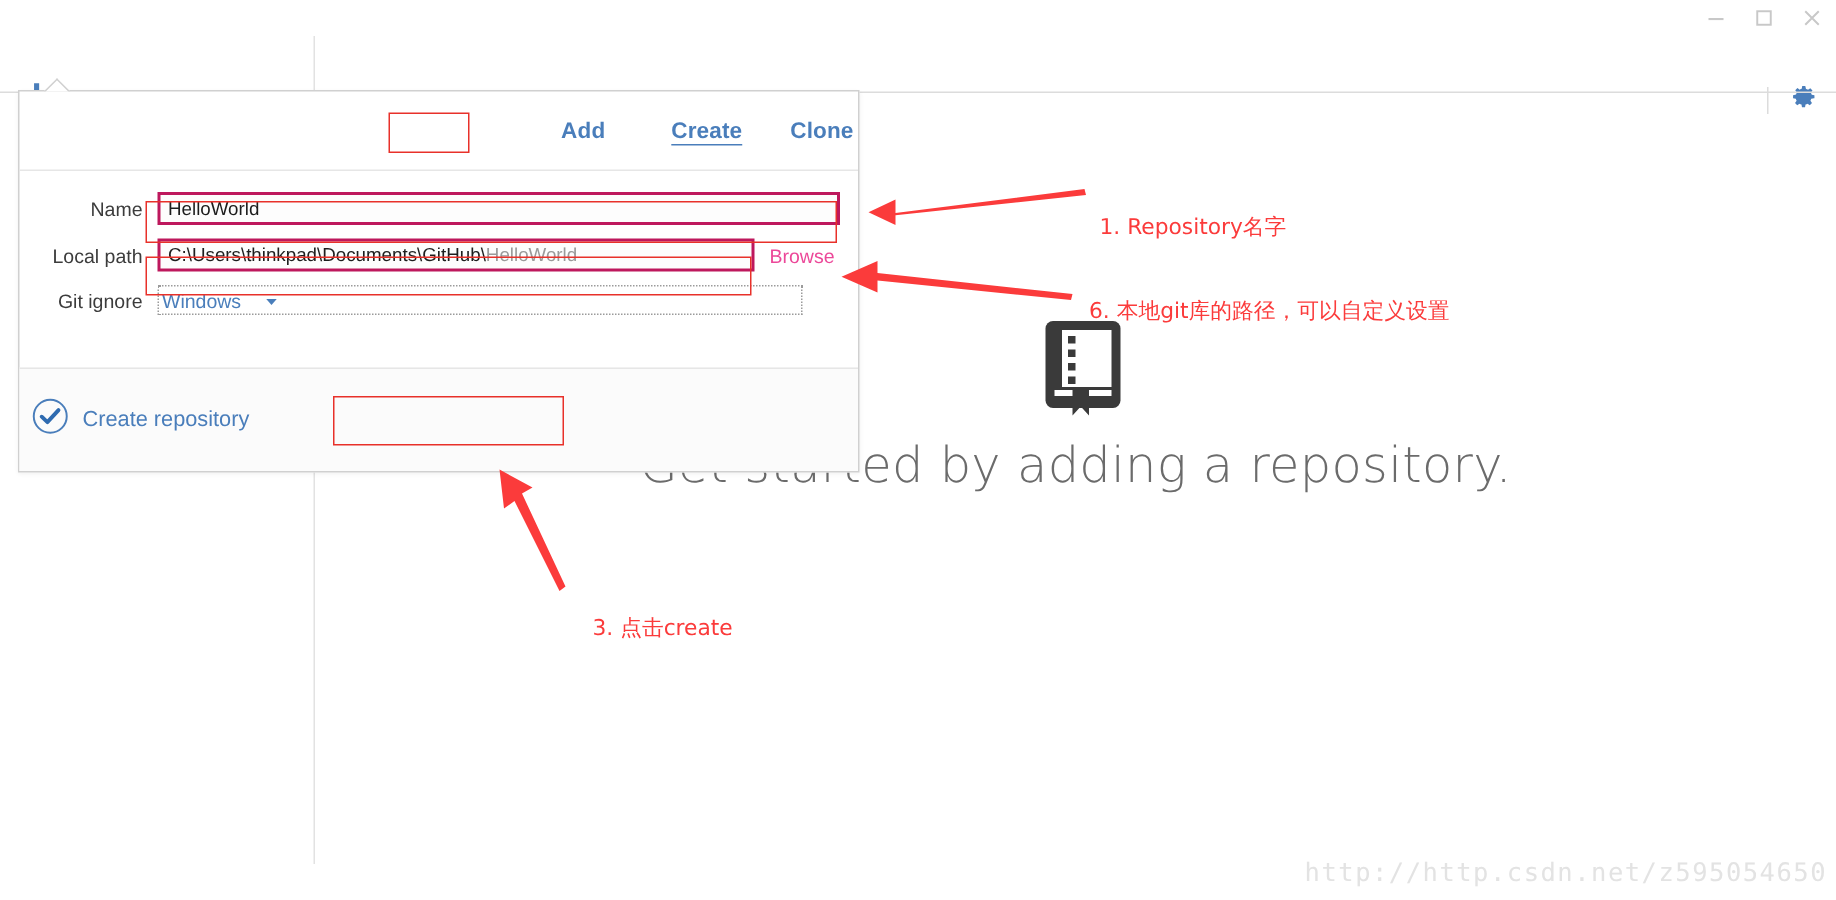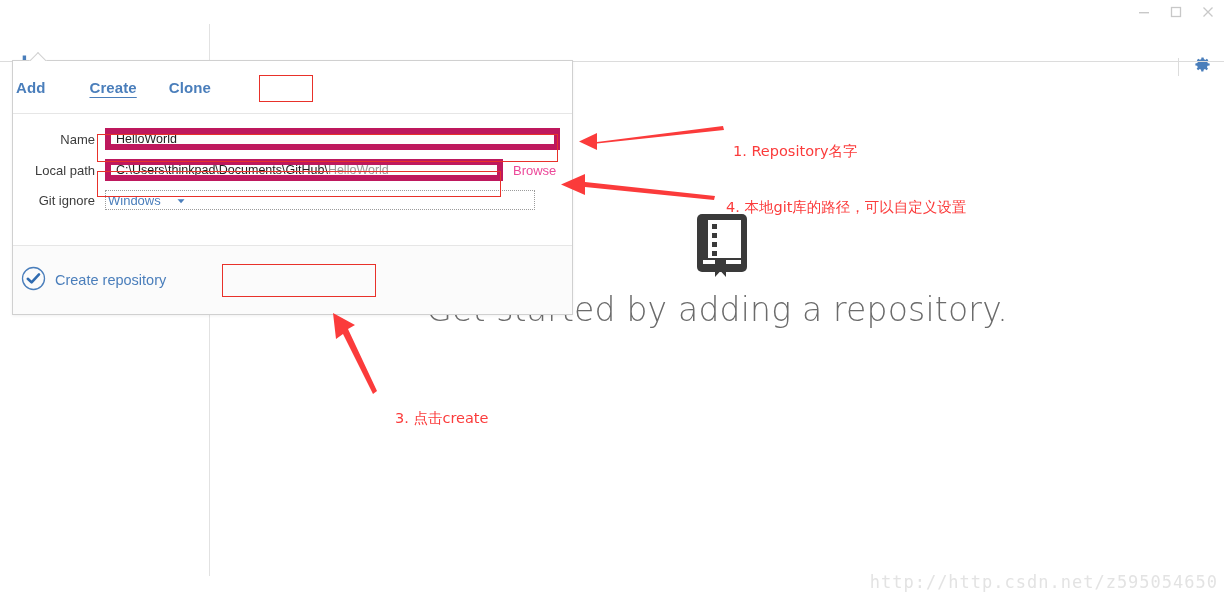--- a/index.html
+++ b/index.html
@@ -108,21 +108,21 @@
     width: 13px; height: 13px;
     background: #ffffff;
     border-left: 1px solid #d0d0d0;
     border-top: 1px solid #d0d0d0;
     transform: rotate(45deg);
   }
 
   .tabrow {
     position: relative;
     height: 53px;
-    display: flex; align-items: center; justify-content: flex-start;
+    display: flex; align-items: center; justify-content: flex-end;
     gap: 26px;
     border-bottom: 1px solid #e6e6e6;
   }
   .tab {
     font-size: 15px;
     font-weight: bold;
     color: #4a7ebb;
     cursor: pointer;
     padding: 2px 3px;
     position: relative;
@@ -146,21 +146,21 @@
   }
   .form-label {
     width: 92px;
     text-align: right;
     padding-right: 10px;
     font-size: 13px;
     color: #3c3c3c;
   }
   .text-input {
     height: 22px;
-    border: 6px solid #be185d;
+    border: 2px solid #be185d;
     background: #fdfdfd;
     font-size: 12.5px;
     color: #1d1d1d;
     display: flex; align-items: center;
     padding: 0 5px;
     overflow: hidden;
     white-space: nowrap;
     cursor: text;
     text-align: right;
   }
@@ -369,18 +369,18 @@
 
   <svg class="arrow-svg" style="left:557px; top:172px;" width="160" height="30" viewBox="0 0 160 30">
     <path d="M158 24 L28 10 L28 2 L4 12.5 L28 23 L28 15 L157 28 Z" fill="#fb3b3b"></path>
   </svg>
 
   <svg class="arrow-svg" style="left:325px; top:308px;" width="60" height="90" viewBox="0 0 60 90">
     <path d="M48 86 L18 26 L11 31 L8 5 L30 17 L23 21 L52 83 Z" fill="#fb3b3b"></path>
   </svg>
 
   <div class="anno" style="left:733px; top:123px;">1. Repository名字</div>
-  <div class="anno" style="left:726px; top:179px;">4. 本地git库的路径，可以自定义设置</div>
+  <div class="anno" style="left:726px; top:179px;">6. 本地git库的路径，可以自定义设置</div>
   <div class="anno" style="left:395px; top:390px;">3. 点击create</div>
 
   <div class="watermark">http://http.csdn.net/z595054650</div>
 
 </div>
 
 </body></html>

